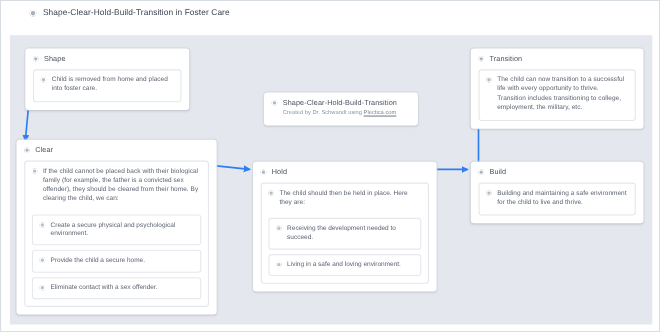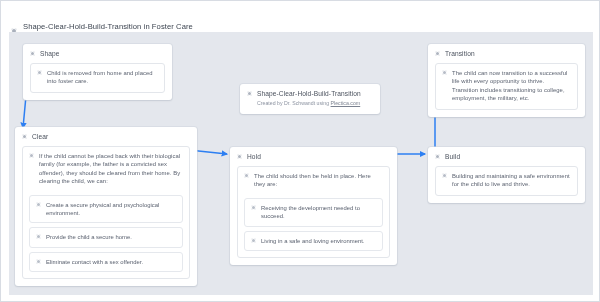--- a/index.html
+++ b/index.html
@@ -26,23 +26,23 @@
   }
 
   
   .map-header {
     position: absolute;
     left: 0; top: 0;
     width: 600px;
     height: 31px;
     background: #ffffff;
     box-sizing: border-box;
-    padding: 6px 10px 0 10px;
-    display: flex;
-    align-items: flex-end;
+    padding: 6px 10px 0 26px;
+    display: flex;
+    align-items: flex-start;
     gap: 6px;
   }
   .map-title {
     font-size: 7.6px;
     line-height: 9.6px;
     color: #3c4450;
     letter-spacing: 0.08px;
     max-width: 300px;
   }
 

